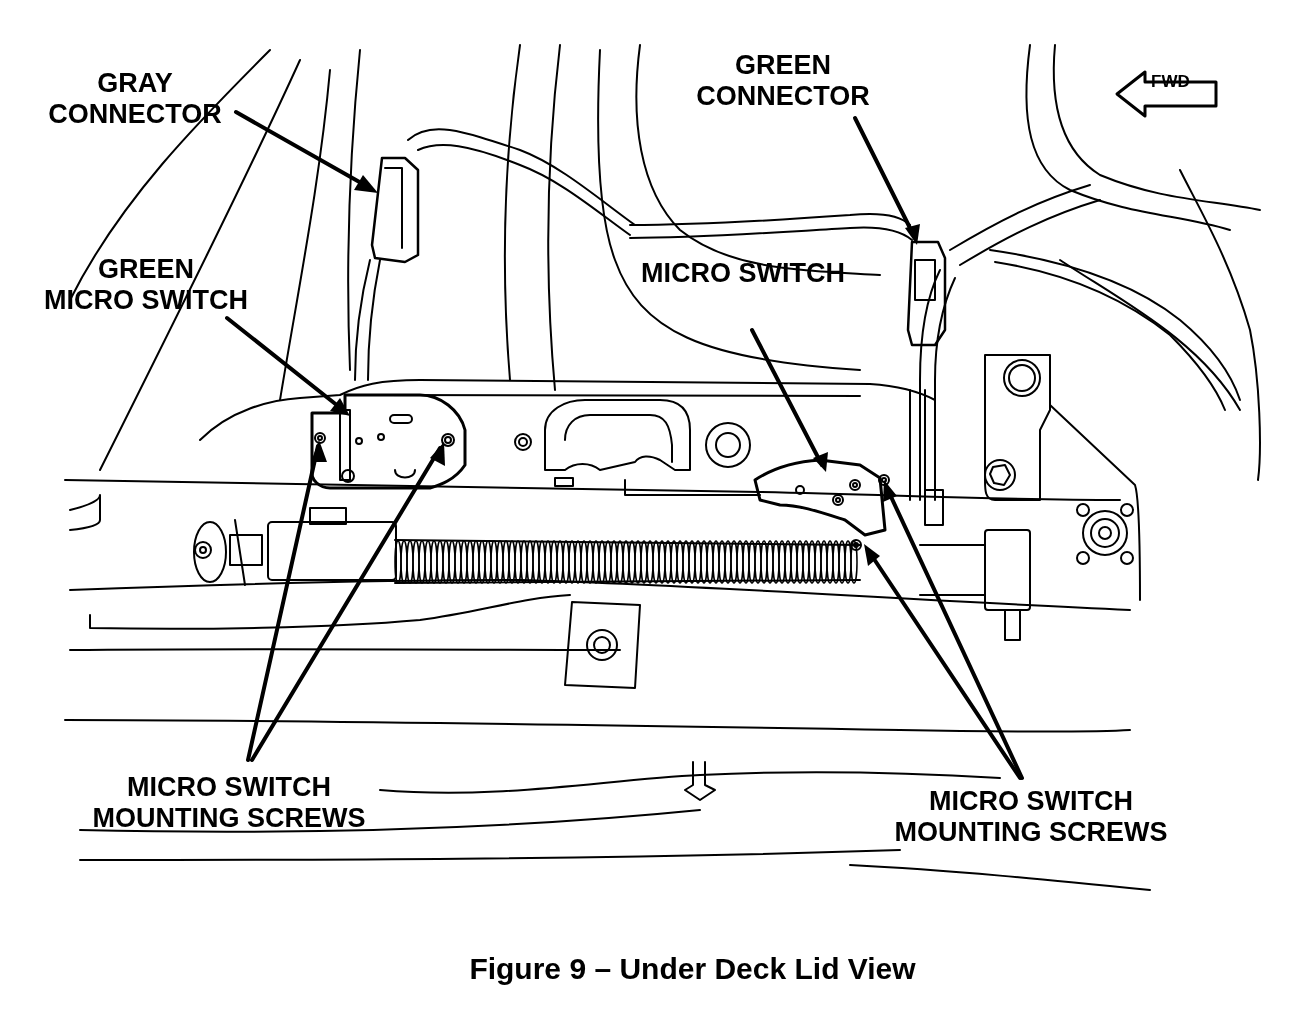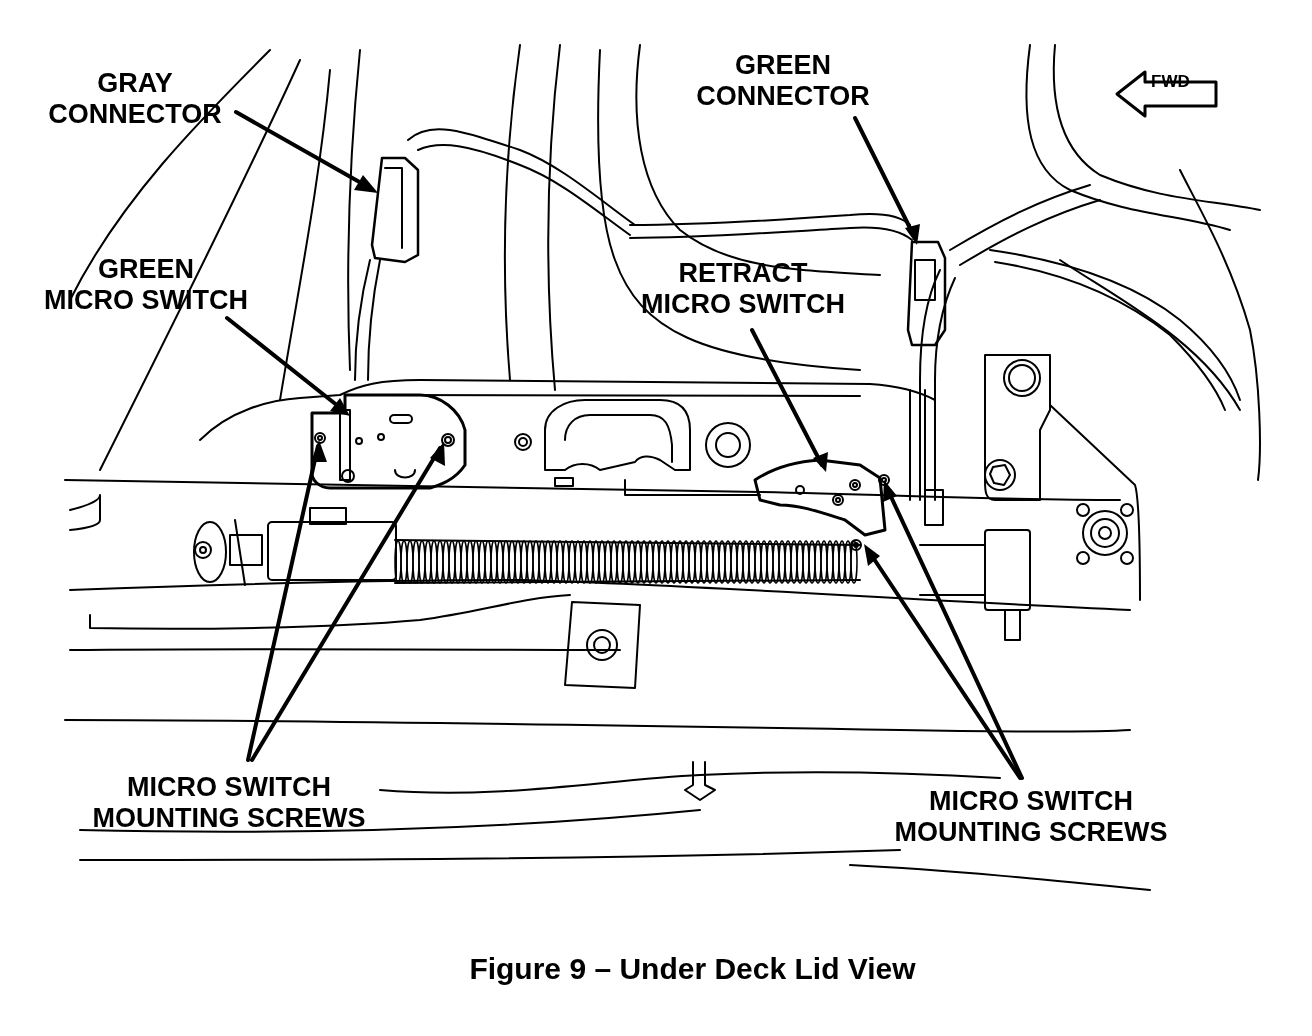--- a/index.html
+++ b/index.html
@@ -262,21 +262,20 @@
   <div>GREEN</div>
   <div>CONNECTOR</div>
 </div>
 
 <div class="lbl" style="left:36px; top:254px; width:220px;">
   <div>GREEN</div>
   <div>MICRO SWITCH</div>
 </div>
 
 <div class="lbl" style="left:633px; top:258px; width:220px;">
-  <div>RETRACT</div>
   <div>MICRO SWITCH</div>
 </div>
 
 <div class="lbl" style="left:80px; top:772px; width:298px;">
   <div>MICRO SWITCH</div>
   <div>MOUNTING SCREWS</div>
 </div>
 
 <div class="lbl" style="left:882px; top:786px; width:298px;">
   <div>MICRO SWITCH</div>

